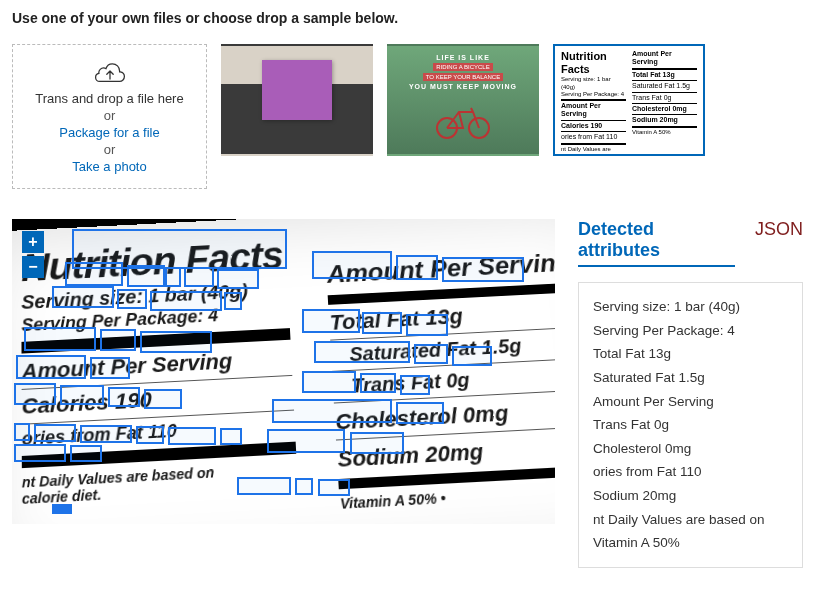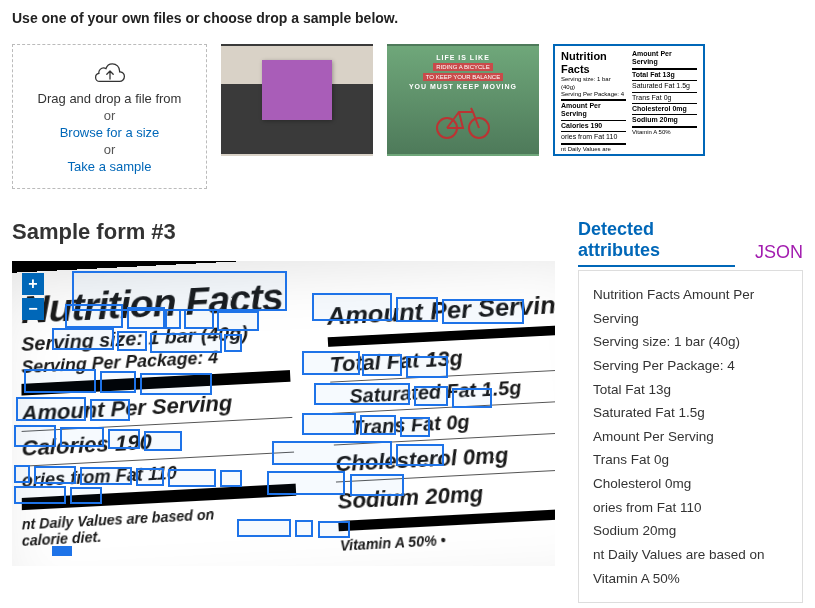--- a/index.html
+++ b/index.html
@@ -51,41 +51,41 @@
 .nut-col2 .hdr { font-weight: 900; font-style: italic; font-size: 26px; }
 .nut-col2 .item { font-style: italic; font-weight: 700; font-size: 22px; margin-top: 6px; }
 .nut-col2 .sub { font-style: italic; font-size: 20px; font-weight: 600; margin-left: 18px; margin-top: 4px; }
 .nut-col2 .thickbar2 { height: 10px; background: #000; margin: 6px 0; }
 .nut-col2 .vit { font-style: italic; font-size: 14px; font-weight: 600; margin-top: 4px; }
 
 .det-box { position: absolute; border: 2px solid #1e73e8; background: rgba(30,115,232,0.04); }
 .minimap { position: absolute; bottom: 10px; left: 40px; width: 20px; height: 10px; background: #1e73e8; }
 
 .right-col { width: 225px; }
-.tabs { display: flex; gap: 20px; margin-bottom: 3px; align-items: flex-end; }
-.tab { font-size: 18px; color: #a21caf; cursor: pointer; padding-bottom: 4px; }
+.tabs { display: flex; gap: 20px; margin-bottom: 15px; align-items: flex-start; }
+.tab { font-size: 18px; color: #7f1d1d; cursor: pointer; padding-bottom: 4px; }
 .tab.active { color: #0067b8; font-weight: 600; border-bottom: 2px solid #0067b8; }
 .results-box { border: 1px solid #ddd; padding: 12px 14px; font-size: 13.5px; line-height: 1.75; }
 </style>
 </head>
 <body>
 
 <div class="instruction">Use one of your own files or choose drop a sample below.</div>
 
 <div class="samples-row">
   <div class="dropzone">
     <svg class="cloud-icon" viewBox="0 0 40 28">
       <path d="M32 14c0-5-4-9-9-9-4 0-7 2.5-8 6-1-.5-2-.8-3-.8-3.3 0-6 2.7-6 6 0 .3 0 .6.1.9C3.7 17.6 2 19.6 2 22c0 2.8 2.2 5 5 5h25c3.3 0 6-2.7 6-6 0-3-2.3-5.6-5.3-6H32z" fill="none" stroke="#333" stroke-width="1.6"></path>
       <path d="M20 24V14m0 0l-4 4m4-4l4 4" fill="none" stroke="#333" stroke-width="1.6" stroke-linecap="round" stroke-linejoin="round"></path>
     </svg>
-    <div>Drag and drop a file from</div>
+    <div>Trans and drop a file here</div>
     <div class="or">or</div>
-    <a>Browse for a size</a>
+    <a>Package for a file</a>
     <div class="or">or</div>
-    <a>Take a sample</a>
+    <a>Take a photo</a>
   </div>
 
   <div class="sample-thumb sample1">
     <div class="note"></div>
   </div>
 
   <div class="sample-thumb sample2">
     <div class="line">LIFE IS LIKE</div>
     <div class="box">RIDING A BICYCLE</div>
     <div class="box">TO KEEP YOUR BALANCE</div>
@@ -125,21 +125,20 @@
       <div class="thin"></div>
       <div class="bold">Sodium 20mg</div>
       <div class="bar"></div>
       <div class="sub">Vitamin A 50%</div>
     </div>
   </div>
 </div>
 
 <div class="lower">
   <div class="left-col">
-    <div class="sample-title">Sample form #3</div>
     <div class="image-viewer">
       <div class="zoom-controls">
         <button class="zoom-btn">+</button>
         <button class="zoom-btn">−</button>
       </div>
       <div class="label-surface">
         <div class="nut-label">
           <div class="nut-content">
             <div class="nut-row">
               <div class="nut-col1">
@@ -225,21 +224,20 @@
       <div class="minimap"></div>
     </div>
   </div>
 
   <div class="right-col">
     <div class="tabs">
       <div class="tab active">Detected attributes</div>
       <div class="tab">JSON</div>
     </div>
     <div class="results-box">
-      <div>Nutrition Facts Amount Per Serving</div>
       <div>Serving size: 1 bar (40g)</div>
       <div>Serving Per Package: 4</div>
       <div>Total Fat 13g</div>
       <div>Saturated Fat 1.5g</div>
       <div>Amount Per Serving</div>
       <div>Trans Fat 0g</div>
       <div>Cholesterol 0mg</div>
       <div>ories from Fat 110</div>
       <div>Sodium 20mg</div>
       <div>nt Daily Values are based on</div>

